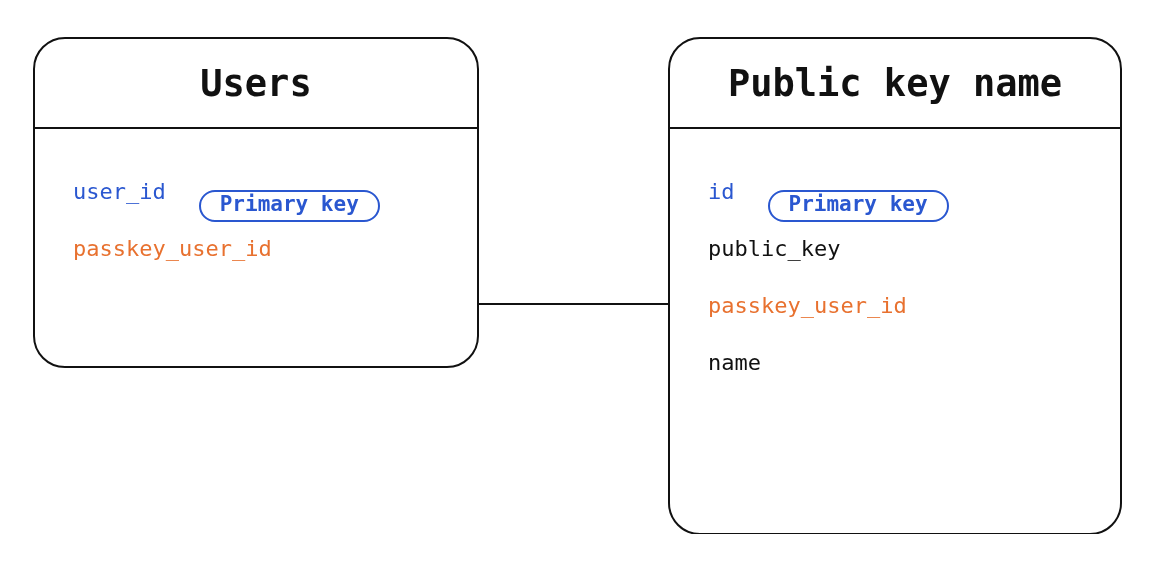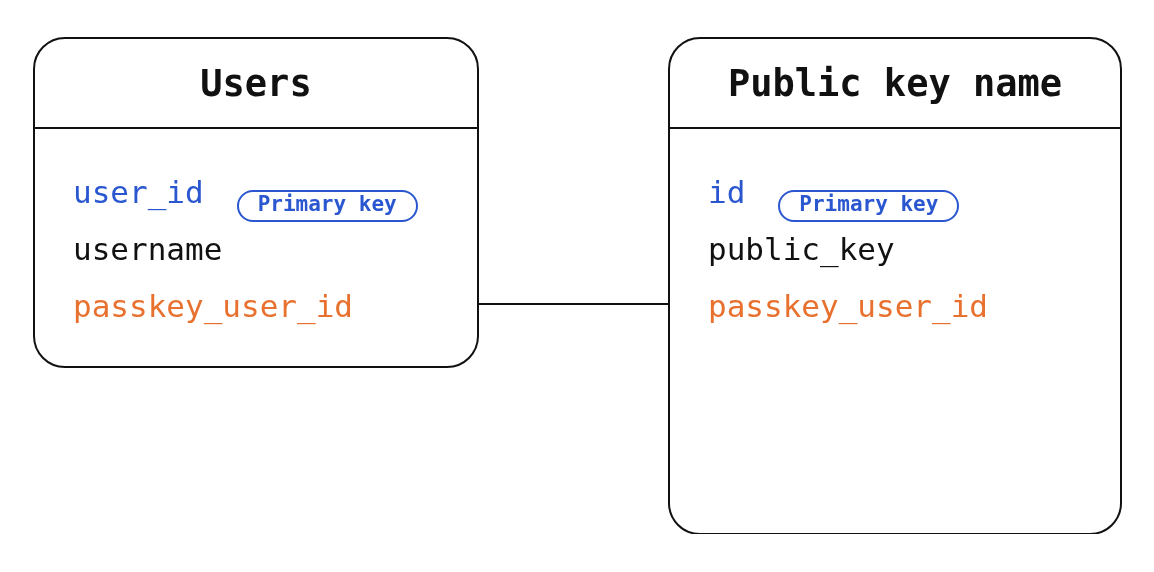--- a/index.html
+++ b/index.html
@@ -51,21 +51,21 @@
     padding: 34px 0 0 0;
   }
   .field-row {
     height: 57px;
     display: flex;
     align-items: center;
     padding-left: 38px;
     white-space: nowrap;
   }
   .field-name {
-    font-size: 31px;
+    font-size: 22px;
     color: var(--ink, #111111);
   }
   .field-name.role-primary { color: var(--blue, #2a57d0); }
   .field-name.role-foreign { color: var(--orange, #e8712f); }
   .pk-badge {
     display: inline-flex;
     align-items: center;
     justify-content: center;
     margin-left: 33px;
     height: 32px;
@@ -95,39 +95,39 @@
 <div class="canvas">
 
   <div class="table-box users">
     <div class="table-header">Users</div>
     <div class="table-body">
         <div class="field-row">
           <span class="field-name role-primary">user_id</span>
           <span class="pk-badge">Primary key</span>
         </div>
         <div class="field-row">
-          <span class="field-name role-plain">username</span>
-        </div>
-        <div class="field-row">
           <span class="field-name role-foreign">passkey_user_id</span>
         </div>
       </div>
   </div>
 
   <div class="table-box pkcreds">
     <div class="table-header">Public key name</div>
     <div class="table-body">
         <div class="field-row">
           <span class="field-name role-primary">id</span>
           <span class="pk-badge">Primary key</span>
         </div>
         <div class="field-row">
           <span class="field-name role-plain">public_key</span>
         </div>
         <div class="field-row">
           <span class="field-name role-foreign">passkey_user_id</span>
         </div>
+        <div class="field-row">
+          <span class="field-name role-plain">name</span>
+        </div>
       </div>
   </div>
 
   <div class="connector"></div>
 
 </div>
 
 </body></html>

